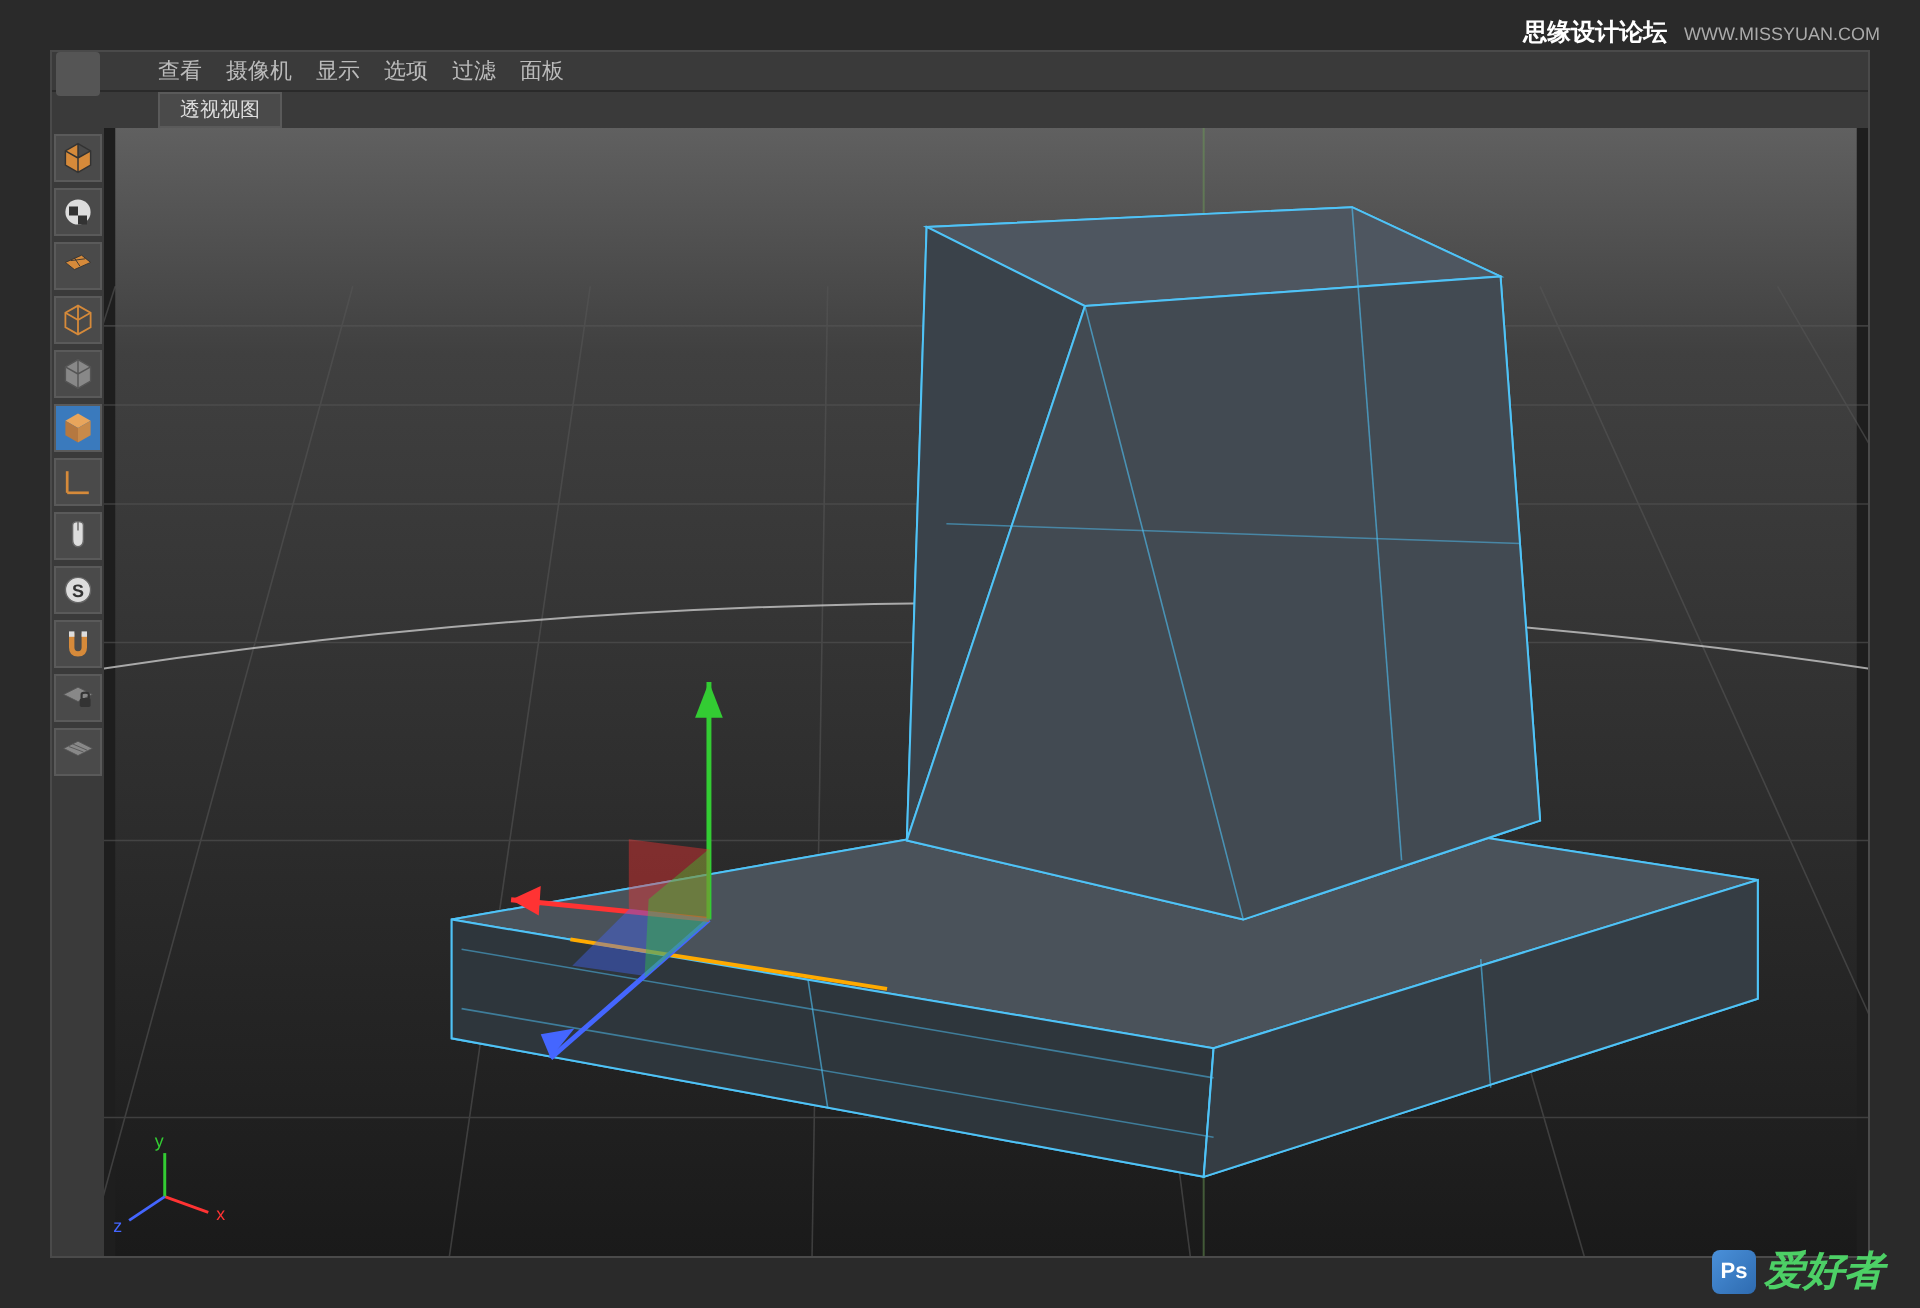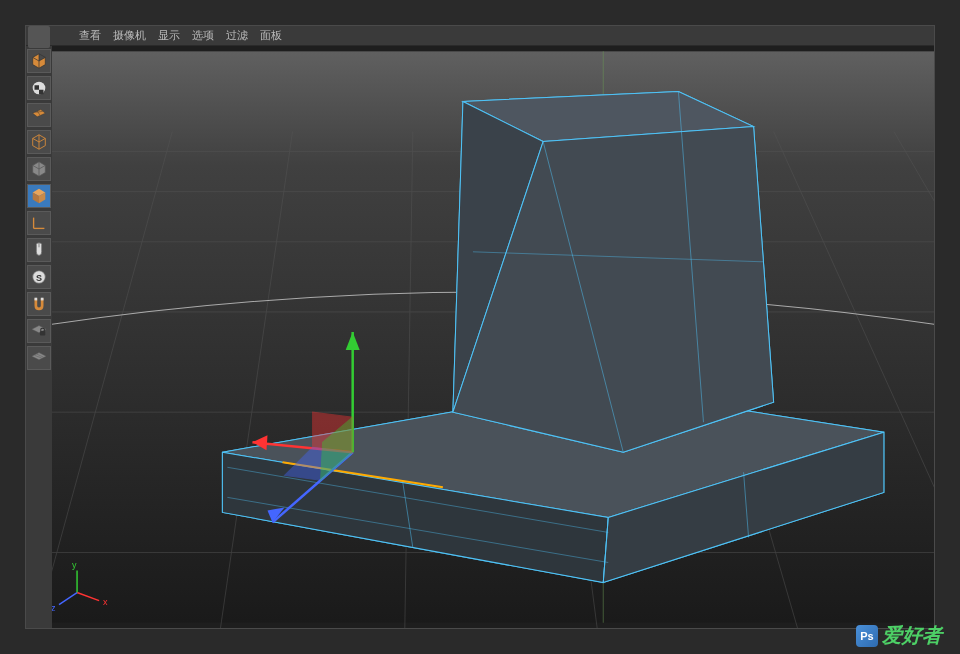--- a/index.html
+++ b/index.html
@@ -146,38 +146,45 @@
     .viewport-canvas {
       width: 100%;
       height: 100%;
       position: absolute;
     }
   </style>
 </head>
 <body>
 
 <div class="outer-frame">
+  <div class="watermark-top">
+    <span>思缘设计论坛</span>
+    <span class="url">WWW.MISSYUAN.COM</span>
+  </div>
 
   <div class="watermark-bottom">
     <div class="logo">Ps</div>
     <div class="text">爱好者</div>
   </div>
 
   <div class="app-frame">
     <div class="menu-bar-icon"></div>
 
     <div class="menu-bar">
       <span class="menu-item">查看</span>
       <span class="menu-item">摄像机</span>
       <span class="menu-item">显示</span>
       <span class="menu-item">选项</span>
       <span class="menu-item">过滤</span>
       <span class="menu-item">面板</span>
     </div>
 
+    <div class="tab-bar">
+      <div class="tab">透视视图</div>
+    </div>
 
     <div class="main-area">
       <div class="toolbar">
         <div class="tool-btn">
           <svg viewBox="0 0 20 20">
               <path d="M10 2 L17 6 L17 14 L10 18 L3 14 L3 6 Z M10 2 L10 10 L17 6 M10 10 L3 6 M10 10 L10 18" fill="#d68a3a" stroke="#333" stroke-width="0.8"></path>
             </svg>
         </div>
         <div class="tool-btn">
           <svg viewBox="0 0 20 20">

